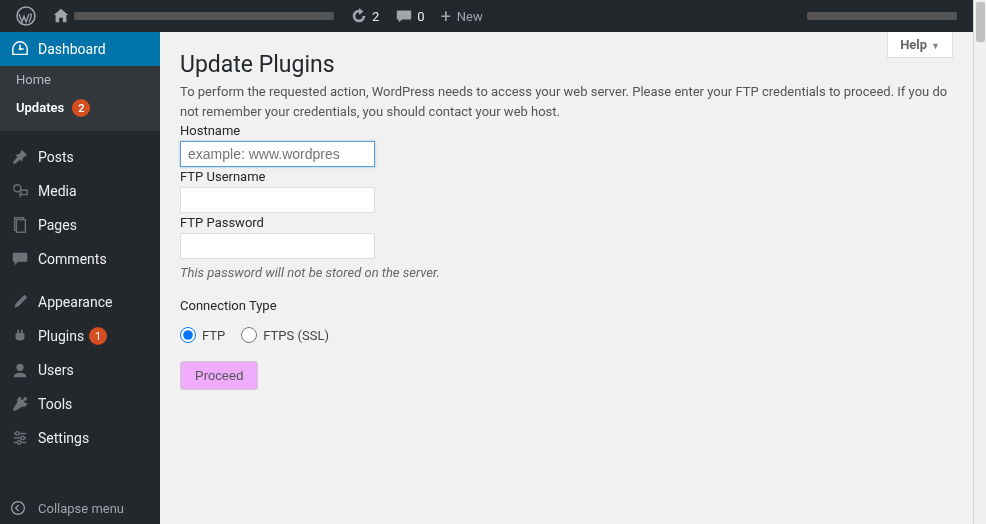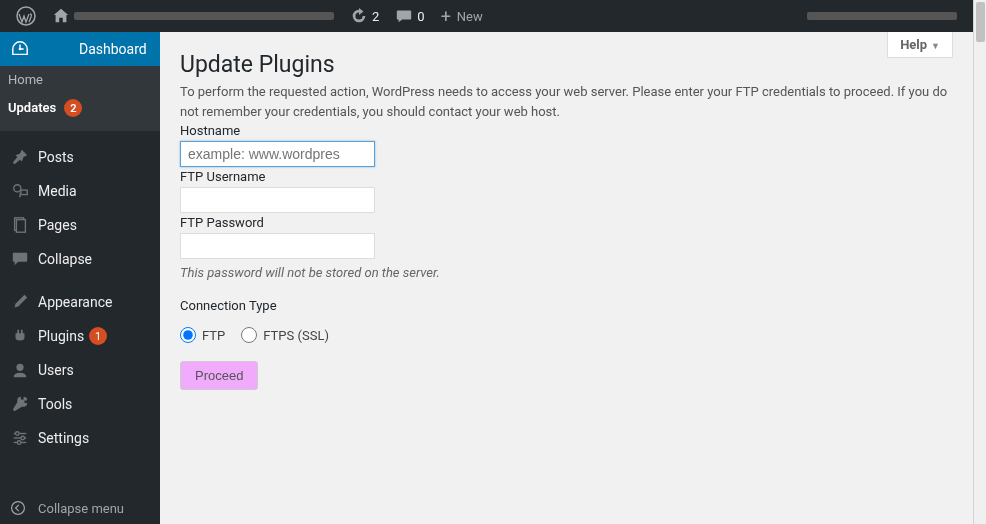--- a/index.html
+++ b/index.html
@@ -14,26 +14,26 @@
 .adminbar-right { margin-left: auto; display: flex; align-items: center; }
 .ab-item { display: flex; align-items: center; padding: 0 8px; height: 32px; color: #a0a5aa; cursor: pointer; }
 .ab-redbar { width: 260px; height: 8px; background: #555; border-radius: 2px; margin-left: 4px; }
 .ab-redbar-right { width: 150px; height: 8px; background: #555; border-radius: 2px; }
 .ab-count { color: #eee; }
 
 
 .wrap { display: flex; height: calc(524px - 32px); }
 .sidebar { width: 160px; background: #23282d; color: #eee; display: flex; flex-direction: column; }
 .menu-item { display: flex; align-items: center; padding: 8px 10px; color: #eee; cursor: pointer; font-size: 14px; position: relative; }
-.menu-item.current { background: #0073aa; color: #fff; font-weight: 400; gap: 41px; }
+.menu-item.current { background: #0073aa; color: #fff; font-weight: 400; }
 .menu-item.current::after { content: ""; position: absolute; right: -8px; top: 50%; transform: translateY(-50%); border: 8px solid transparent; border-right-color: #f1f1f1; }
 .menu-icon { width: 20px; margin-right: 8px; font-size: 16px; opacity: 0.6; display: inline-flex; justify-content: center; }
 .menu-item.current .menu-icon { opacity: 1; }
 .submenu { background: #32373c; padding-bottom: 8px; }
-.sub-item { padding: 6px 8px; color: #b4b9be; cursor: pointer; font-size: 13px; }
+.sub-item { padding: 6px 16px; color: #b4b9be; cursor: pointer; font-size: 13px; }
 .sub-item.current { color: #fff; font-weight: 600; }
 .badge { display: inline-flex; align-items: center; justify-content: center; min-width: 18px; height: 18px; background: #d54e21; color: #fff; border-radius: 9px; font-size: 11px; margin-left: 5px; padding: 0 5px; }
 .menu-sep { height: 5px; margin: 2px 0; }
 .collapse { padding: 8px 10px; color: #a0a5aa; cursor: pointer; font-size: 13px; display: flex; align-items: center; margin-top: auto; }
 .collapse-icon { width: 20px; margin-right: 8px; font-size: 14px; }
 
 
 .content { flex: 1; padding: 10px 20px 20px 20px; position: relative; overflow: auto; }
 .help-tab { position: absolute; top: 0; right: 20px; background: #fff; border: 1px solid #ddd; border-top: none; padding: 5px 12px; font-size: 13px; color: #666; cursor: pointer; font-weight: bold; }
 .help-tab .tri { font-size: 9px; margin-left: 4px; color: #888; }
@@ -142,21 +142,21 @@
             </svg>
       </span>
       <span>Pages</span>
     </div>
     <div class="menu-item">
       <span class="menu-icon">
         <svg width="18" height="18" viewBox="0 0 20 20" fill="#a0a5aa">
               <path d="M3 3 L17 3 Q18 3 18 4 L18 12 Q18 13 17 13 L8 13 L4 17 L4 13 L3 13 Q2 13 2 12 L2 4 Q2 3 3 3"></path>
             </svg>
       </span>
-      <span>Collapse</span>
+      <span>Comments</span>
     </div>
     <div class="menu-sep"></div>
     <div class="menu-item">
       <span class="menu-icon">
         <svg width="18" height="18" viewBox="0 0 20 20" fill="#a0a5aa">
               <path d="M15 2 L18 5 L8 15 L4 16 L5 12 Z"></path>
             </svg>
       </span>
       <span>Appearance</span>
     </div>

